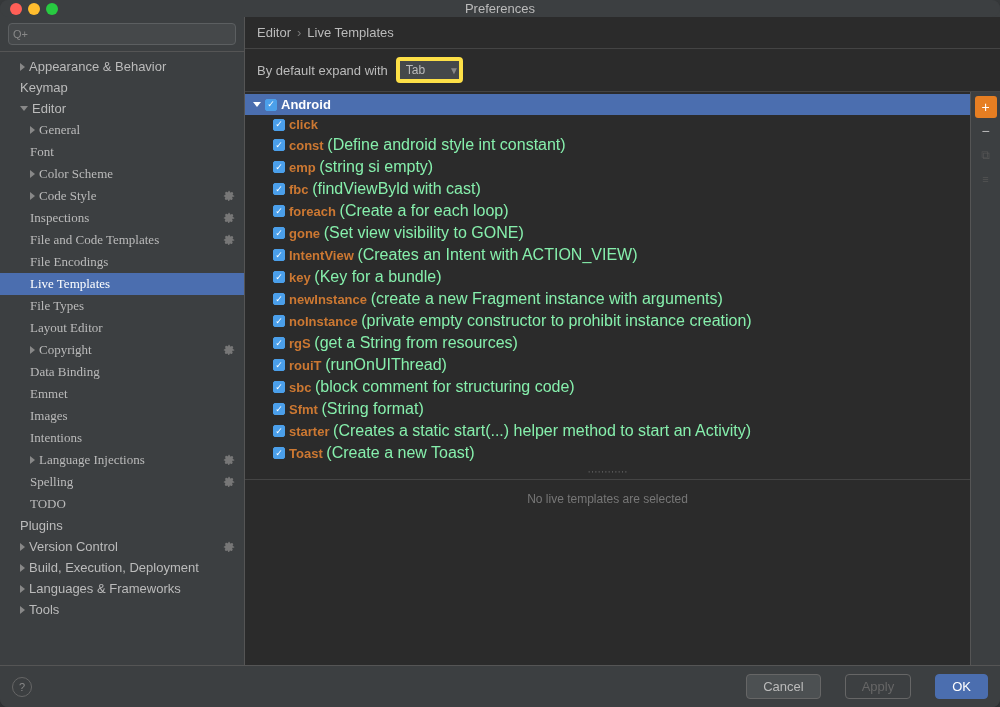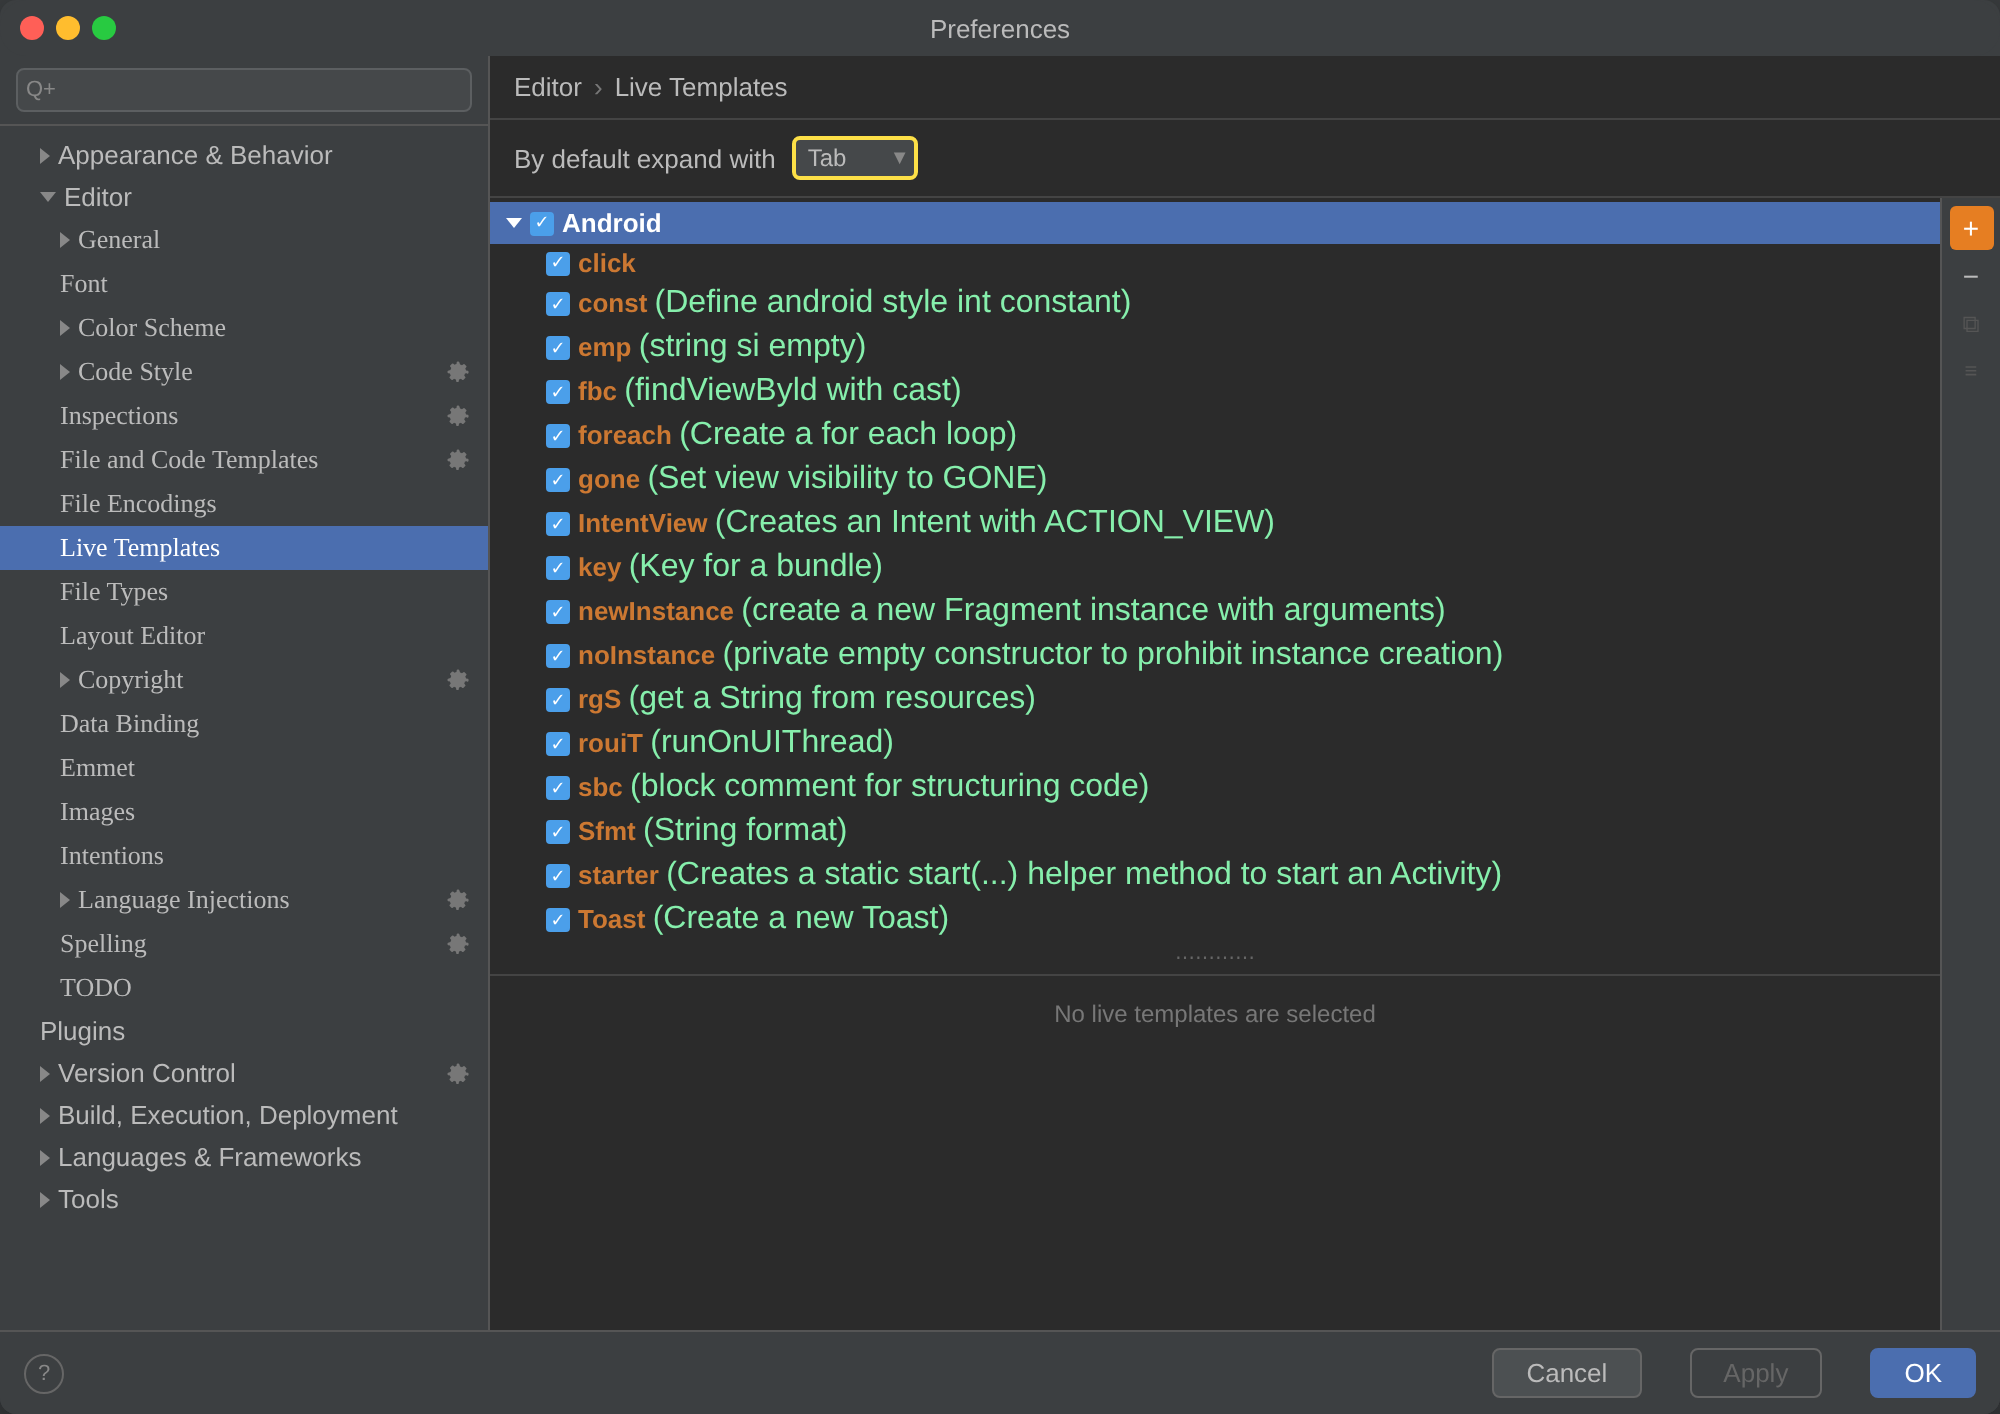--- a/index.html
+++ b/index.html
@@ -17,21 +17,21 @@
       height: 707px;
       background: #3c3f41;
       border-radius: 8px;
       overflow: hidden;
       display: flex;
       flex-direction: column;
       box-shadow: 0 10px 40px rgba(0,0,0,0.6);
     }
     .title-bar {
       background: #3c3f41;
-      height: 28px;
+      height: 17px;
       display: flex;
       align-items: center;
       justify-content: center;
       position: relative;
       flex-shrink: 0;
       border-radius: 13px;
     }
     .traffic-lights {
       position: absolute;
       left: 10px;
@@ -168,21 +168,21 @@
       gap: 8px;
       border-bottom: 1px solid #444;
     }
     .expand-label {
       color: #bbbbbb;
       font-size: 13px;
       text-align: right;
     }
     .expand-select {
       background: #45484a;
-      border: 2px solid #fde047;
+      border: 4px solid #fde047;
       border-radius: 4px;
       color: #bbbbbb;
       padding: 2px 18px 2px 6px;
       font-size: 12px;
       outline: none;
       appearance: none;
       cursor: pointer;
     }
     .select-wrap {
       position: relative;
@@ -385,20 +385,23 @@
           <input class="search-input" type="text" style="">
         </div>
       </div>
       <div class="sidebar-items">
 
         <div class="sidebar-item group indent1">
           <span class="triangle right"></span>
           <span>Appearance &amp; Behavior</span>
         </div>
 
+        <div class="sidebar-item indent1">
+          <span>Keymap</span>
+        </div>
 
         <div class="sidebar-item group indent1">
           <span class="triangle down"></span>
           <span>Editor</span>
         </div>
 
         <div class="sidebar-item indent2">
           <span class="triangle right"></span>
           <span>General</span>
         </div>

